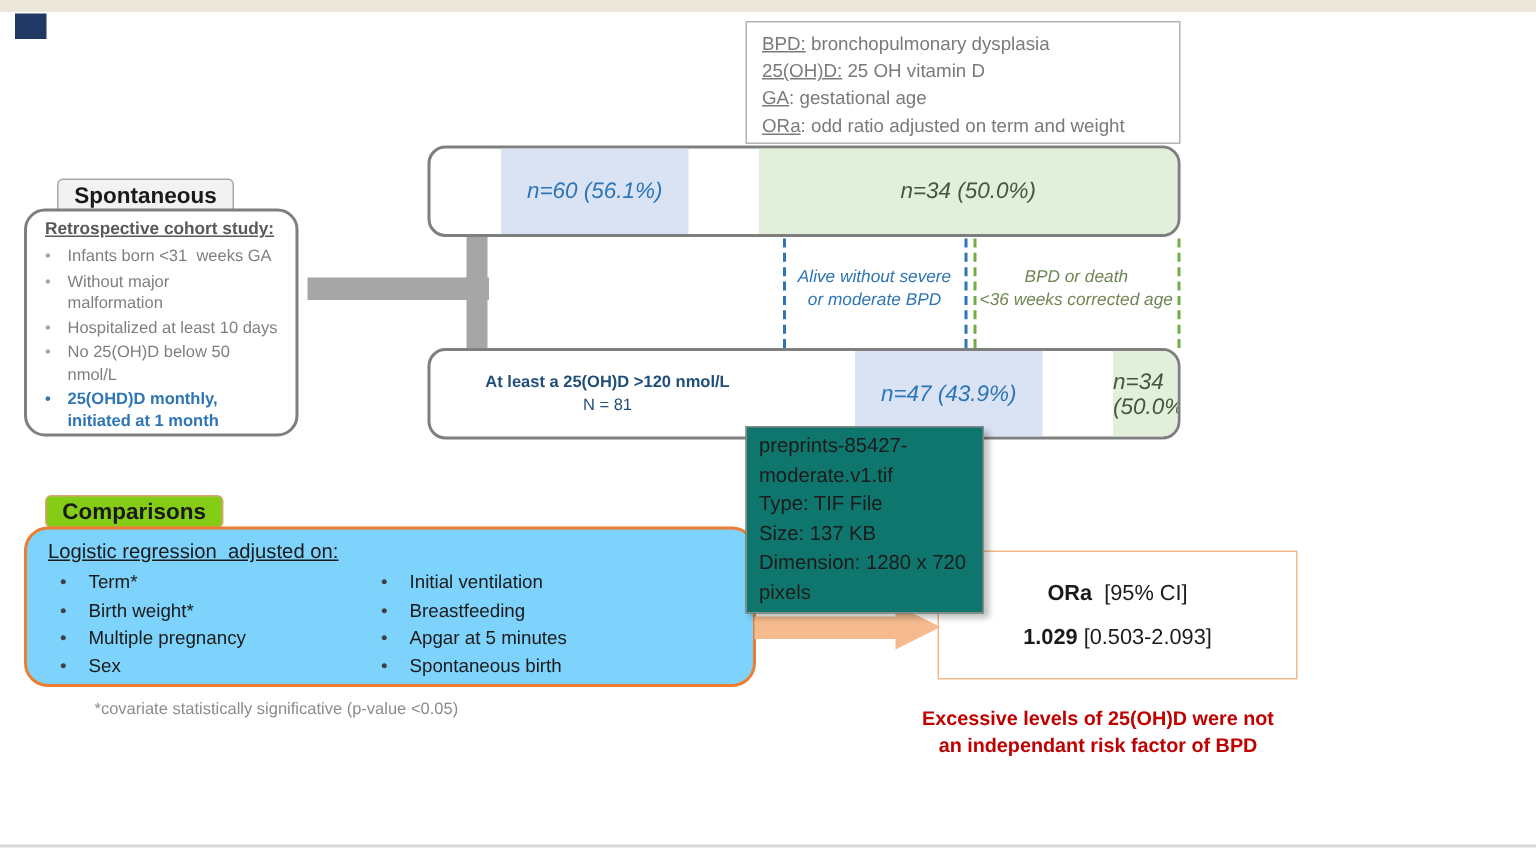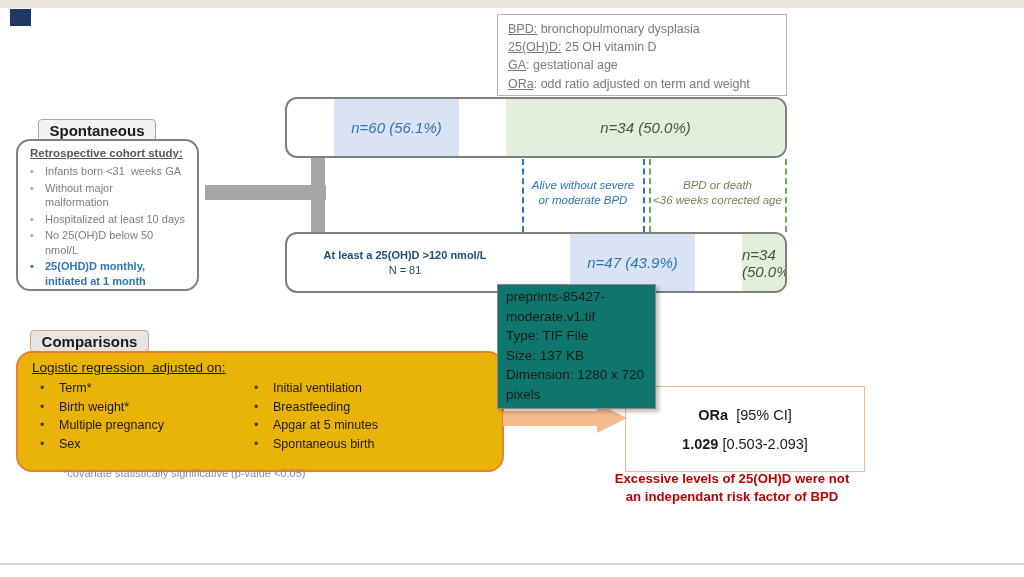--- a/index.html
+++ b/index.html
@@ -54,40 +54,40 @@
   .outcome { position:absolute; top:178px; font-size:11.5px; font-style:italic; line-height:15px; text-align:center; }
   .outcome.blue { left:524px; width:118px; color:#2e75b6; }
   .outcome.green { left:651px; width:133px; color:#6f8655; }
 
   
   .tooltip { position:absolute; left:497px; top:284px; width:159px; background:#0f766e; border:1px solid #8a8a8a;
              box-shadow:3px 3px 4px rgba(0,0,0,0.25); padding:2px 8px 4px 8px; font-size:13.5px;
              line-height:19.5px; color:#1b1b1b; z-index:20; }
 
   
-  .comp-title { position:absolute; left:30px; top:330px; width:119px; height:22px; background:#e5e5e5;
+  .comp-title { position:absolute; left:30px; top:330px; width:119px; height:22px; background:#84cc16;
                 border:1px solid #dda37c; border-radius:4px; font-size:15px; font-weight:bold; color:#1a1a1a;
                 display:flex; align-items:center; justify-content:center; }
-  .comp-box { position:absolute; left:16px; top:351px; width:488px; height:121px; background:#eab308;
+  .comp-box { position:absolute; left:16px; top:351px; width:488px; height:107px; background:#7dd3fc;
               border:2.5px solid #ed7d31; border-radius:16px; padding:7px 14px 4px 14px; }
   .comp-heading { font-size:13.5px; color:#1a1a1a; text-decoration:underline; white-space:pre-wrap; margin-bottom:4px; }
   .comp-cols { display:flex; }
   .comp-col1 { width:222px; flex:0 0 222px; padding-left:8px; }
   .comp-col2 { flex:1; }
   .comp-item { display:flex; font-size:12.5px; color:#1a1a1a; line-height:18.5px; }
   .comp-item .blt { width:19px; flex:0 0 19px; color:#404040; }
   .footnote { position:absolute; left:63px; top:467px; font-size:11px; color:#8c8c8c; }
 
   
   .arrow-body { position:absolute; left:503px; top:411px; width:95px; height:15px; background:#f5bb8e; z-index:5; }
   .arrow-head { position:absolute; left:597px; top:403px; width:0; height:0; z-index:5;
                 border-top:15px solid transparent; border-bottom:15px solid transparent; border-left:30px solid #f5bb8e; }
 
   
-  .ora-box { position:absolute; left:625px; top:386px; width:240px; height:86px; background:#fff;
+  .ora-box { position:absolute; left:625px; top:367px; width:240px; height:86px; background:#fff;
              border:1.5px solid #f1b98c; display:flex; flex-direction:column; align-items:center; justify-content:center; gap:13px; }
   .ora-line { font-size:14.5px; color:#1a1a1a; white-space:pre-wrap; }
   .ora-line .b { font-weight:bold; }
 
   
   .conclusion { position:absolute; left:599px; top:470px; width:266px; text-align:center;
                 font-size:13.2px; font-weight:bold; color:#c00000; line-height:18px; }
 </style>
 </head>
 <body>

